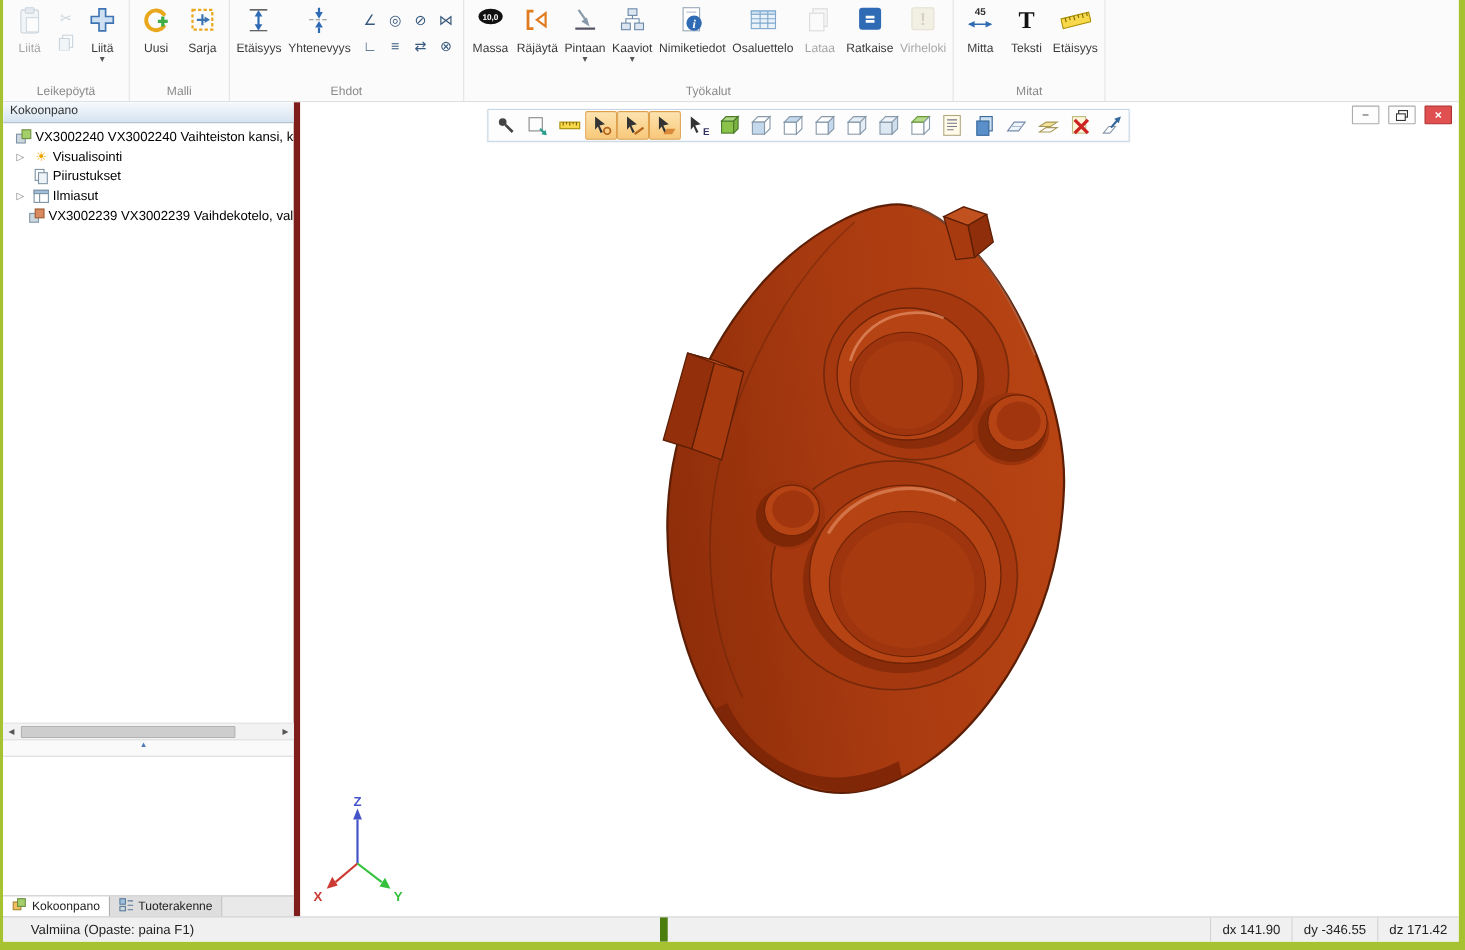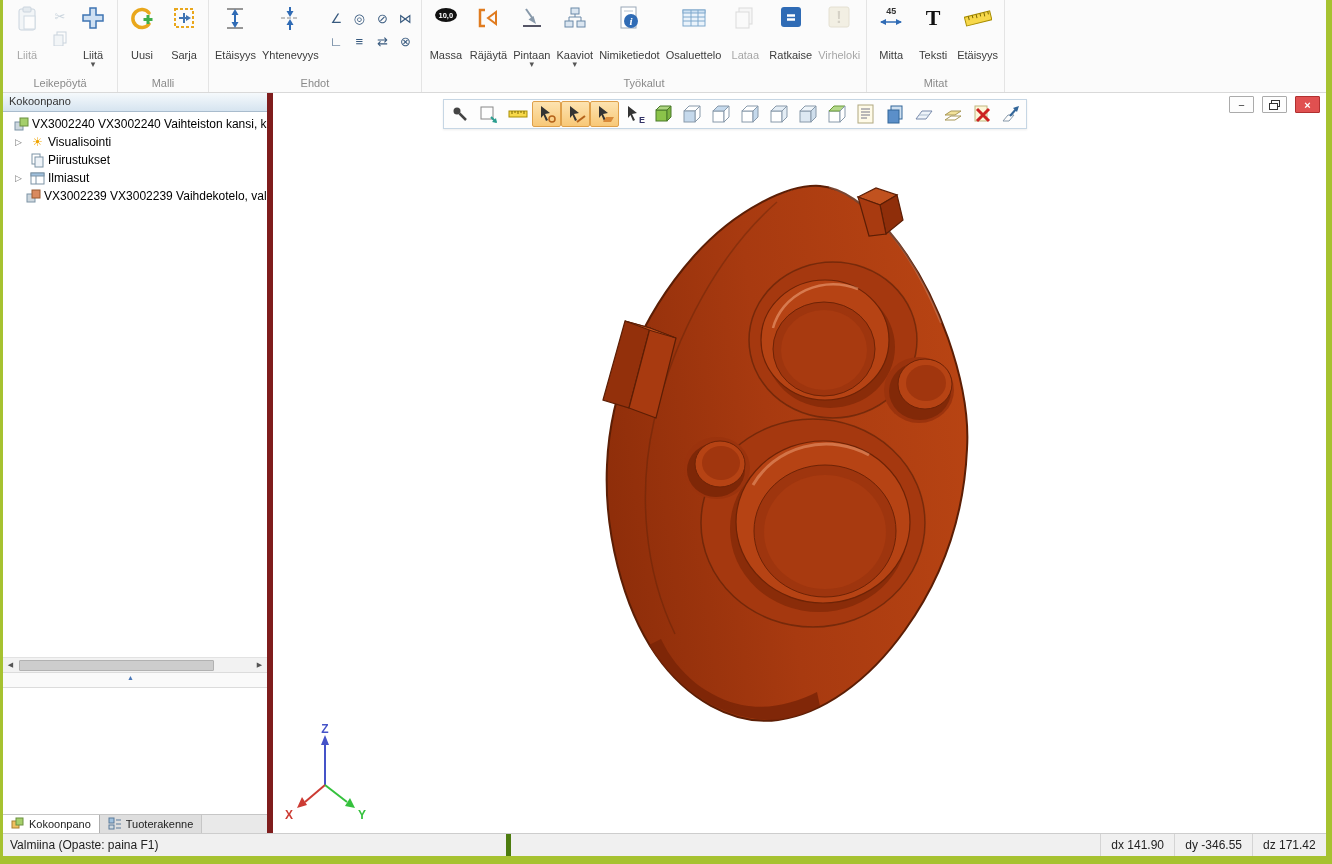--- a/index.html
+++ b/index.html
@@ -7,21 +7,21 @@
   body{font-family:"Liberation Sans",sans-serif;font-size:12px;background:#fff;color:#222}
   .window{width:1332px;height:864px;border-left:3px solid #a6c230;border-right:6px solid #a6c230;border-bottom:8px solid #a6c230;display:flex;flex-direction:column;background:#fff}
 
   
   .ribbon{height:93px;background:#fbfbfb;border-bottom:1px solid #d9d9d9;display:flex;flex:0 0 auto}
   .rgroup{display:flex;flex-direction:column;border-right:1px solid #e4e4e4;padding:1px 3px 0}
   .rgroup-content{flex:1;display:flex;align-items:flex-start}
   .rgroup-label{font-size:11px;color:#8a8a8a;text-align:center;padding:1px 4px 3px;white-space:nowrap}
   .rbtn{display:flex;flex-direction:column;align-items:center;min-width:42px;padding:4px 3px 1px;border-radius:3px;cursor:default}
   .ricon{height:30px;display:flex;align-items:flex-start;justify-content:center}
-  .rlabel{font-size:11px;color:#3c3c3c;white-space:nowrap;margin-top:14px}
+  .rlabel{font-size:11px;color:#3c3c3c;white-space:nowrap;margin-top:3px}
   .caret{font-size:9px;color:#555;line-height:7px}
   .disabled{opacity:.45}
   .small-col{display:flex;flex-direction:column;gap:3px;margin:5px 2px 0}
   .sbtn{width:20px;height:20px;display:flex;align-items:center;justify-content:center;color:#8fa6ba;font-size:13px}
   .mini-grid{display:grid;grid-template-columns:repeat(4,21px);grid-auto-rows:21px;gap:2px;margin:7px 2px 0 4px}
   .mini-cell{display:flex;align-items:center;justify-content:center;font-size:13px;color:#37597e;border:1px solid transparent;border-radius:2px}
   .massa{width:22px;height:14px;border-radius:50%;background:#111;color:#fff;display:flex;align-items:center;justify-content:center;font-size:7.5px;font-weight:bold;margin-top:3px}
   .mitta-wrap{display:flex;flex-direction:column;align-items:center;margin-top:1px}
   .mitta-num{font-size:9px;color:#333;font-weight:bold}
   .teksti-T{font-family:"Liberation Serif",serif;font-size:22px;font-weight:bold;color:#111;line-height:26px}
@@ -60,21 +60,21 @@
   .vtb.hl{background:linear-gradient(#fde3b0,#f8c878);border-color:#dfa04a}
   .winctrl{position:absolute;top:3px;right:6px;display:flex;gap:8px}
   .wbtn{width:25px;height:17px;display:flex;align-items:center;justify-content:center;background:#fdfdfd;border:1px solid #ababab;font-size:11px;color:#333;border-radius:1px}
   .wbtn.close{background:#e05050;border-color:#b03030;color:#fff;font-weight:bold}
   .model{position:absolute;left:0;top:0}
   .axes{position:absolute;left:10px;top:630px}
   .axes text{font-size:12px;font-weight:bold}
 
   
   .statusbar{height:23px;flex:0 0 23px;background:#f0f0f0;border-top:1px solid #cdcdcd;display:flex;align-items:stretch;font-size:12px;color:#222}
-  .status-left{width:508px;display:flex;align-items:center;padding-left:7px;border-right:5px solid #4d7c0f}
+  .status-left{width:604px;display:flex;align-items:center;padding-left:25px;border-right:7px solid #4d7c0f}
   .status-fill{flex:1}
   .scell{display:flex;align-items:center;border-left:1px solid #d4d4d4;padding:0 10px;min-width:74px}
 </style>
 </head>
 <body>
 
 <div class="window">
 
   <div class="ribbon">
 

